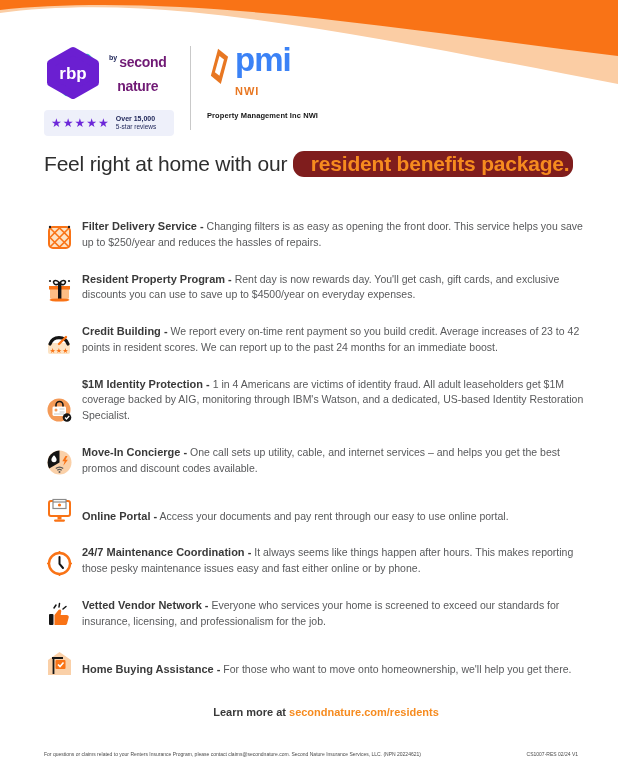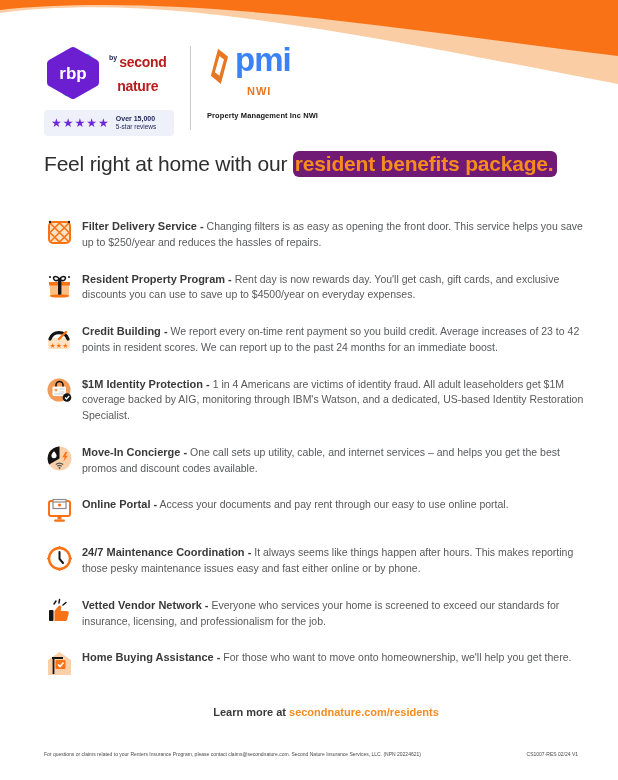--- a/index.html
+++ b/index.html
@@ -6,40 +6,40 @@
   .page{position:relative;width:618px;height:780px;background:#ffffff;margin:0 auto;overflow:hidden;}
   .swoosh{position:absolute;top:0;left:0;width:618px;height:96px;}
 
   
   .header{position:absolute;top:44px;left:44px;display:flex;align-items:flex-start;}
   .rbp-col{display:flex;flex-direction:column;}
   .rbp-top{display:flex;align-items:center;}
   .rbp-mark{width:58px;height:58px;position:relative;flex:0 0 auto;text-decoration:underline;}
   .byline{margin-left:7px;line-height:1;}
   .byline .by{font-size:7px;color:#232a5c;font-weight:700;vertical-align:top;margin-right:2px;}
-  .byline .brand{font-size:14px;font-weight:800;color:#b91c1c;letter-spacing:-0.3px;line-height:0.9;display:block;margin-top:10px;}
+  .byline .brand{font-size:14px;font-weight:800;color:#701a75;letter-spacing:-0.3px;line-height:0.9;display:block;margin-top:10px;}
   .reviews{margin-top:8px;background:#eef0fa;border-radius:4px;padding:5px 7px;display:flex;align-items:center;width:116px;}
   .stars{color:#6d28d9;font-size:12px;letter-spacing:1px;line-height:1;}
   .rev-text{margin-left:6px;line-height:1.15;}
   .rev-line1{font-size:7px;font-weight:700;color:#232a5c;display:block;}
   .rev-line2{font-size:6.5px;color:#232a5c;display:block;}
   .divider{width:1px;height:84px;background:#c9c9c9;margin:2px 16px 0 16px;}
   .pmi-col{display:flex;flex-direction:column;padding-top:2px;}
   .pmi-row{display:flex;align-items:flex-start;}
   .pmi-word{font-size:33px;font-weight:800;color:#3b82f6;line-height:0.85;letter-spacing:-1px;margin-left:4px;}
-  .pmi-nwi{font-size:11px;font-weight:700;color:#e87722;margin:2px 0 0 40px;letter-spacing:1px;line-height:1;}
+  .pmi-nwi{font-size:11px;font-weight:700;color:#e87722;margin:2px 0 0 28px;letter-spacing:1px;line-height:1;}
   .pmi-tag{font-size:7.5px;font-weight:700;color:#141414;margin-top:14px;letter-spacing:0.1px;}
 
   
   .headline{position:absolute;top:152px;left:44px;font-size:21px;color:#2e2e2e;font-weight:500;letter-spacing:-0.2px;white-space:nowrap;}
-  .headline .hl{color:#f68b1f;font-weight:800;background:#701a75;padding:1px 4px 2px 2px;border-radius:6px;}
+  .headline .hl{color:#f68b1f;font-weight:800;background:#7f1d1d;padding:1px 4px 2px 18px;border-radius:11px;}
 
   
   .benefits{position:absolute;top:218px;left:36px;right:28px;display:flex;flex-direction:column;gap:20px;}
-  .row{display:flex;align-items:flex-start;}
+  .row{display:flex;align-items:flex-end;}
   .icon-cell{flex:0 0 46px;display:flex;justify-content:center;padding-top:1px;}
   .row p{margin:0;font-size:10.5px;line-height:1.5;color:#58595b;}
   .bt{font-weight:700;color:#3a3a3a;font-size:11px;}
 
   
   .learn{position:absolute;top:706px;left:17px;width:618px;text-align:center;font-size:11px;color:#3a3a3a;font-weight:600;}
   .learn .link{color:#f68b1f;font-weight:800;}
   .fineprint{position:absolute;top:751px;left:44px;right:40px;display:flex;justify-content:space-between;font-size:5px;color:#4a4a4a;}
 </style>
 </head>

